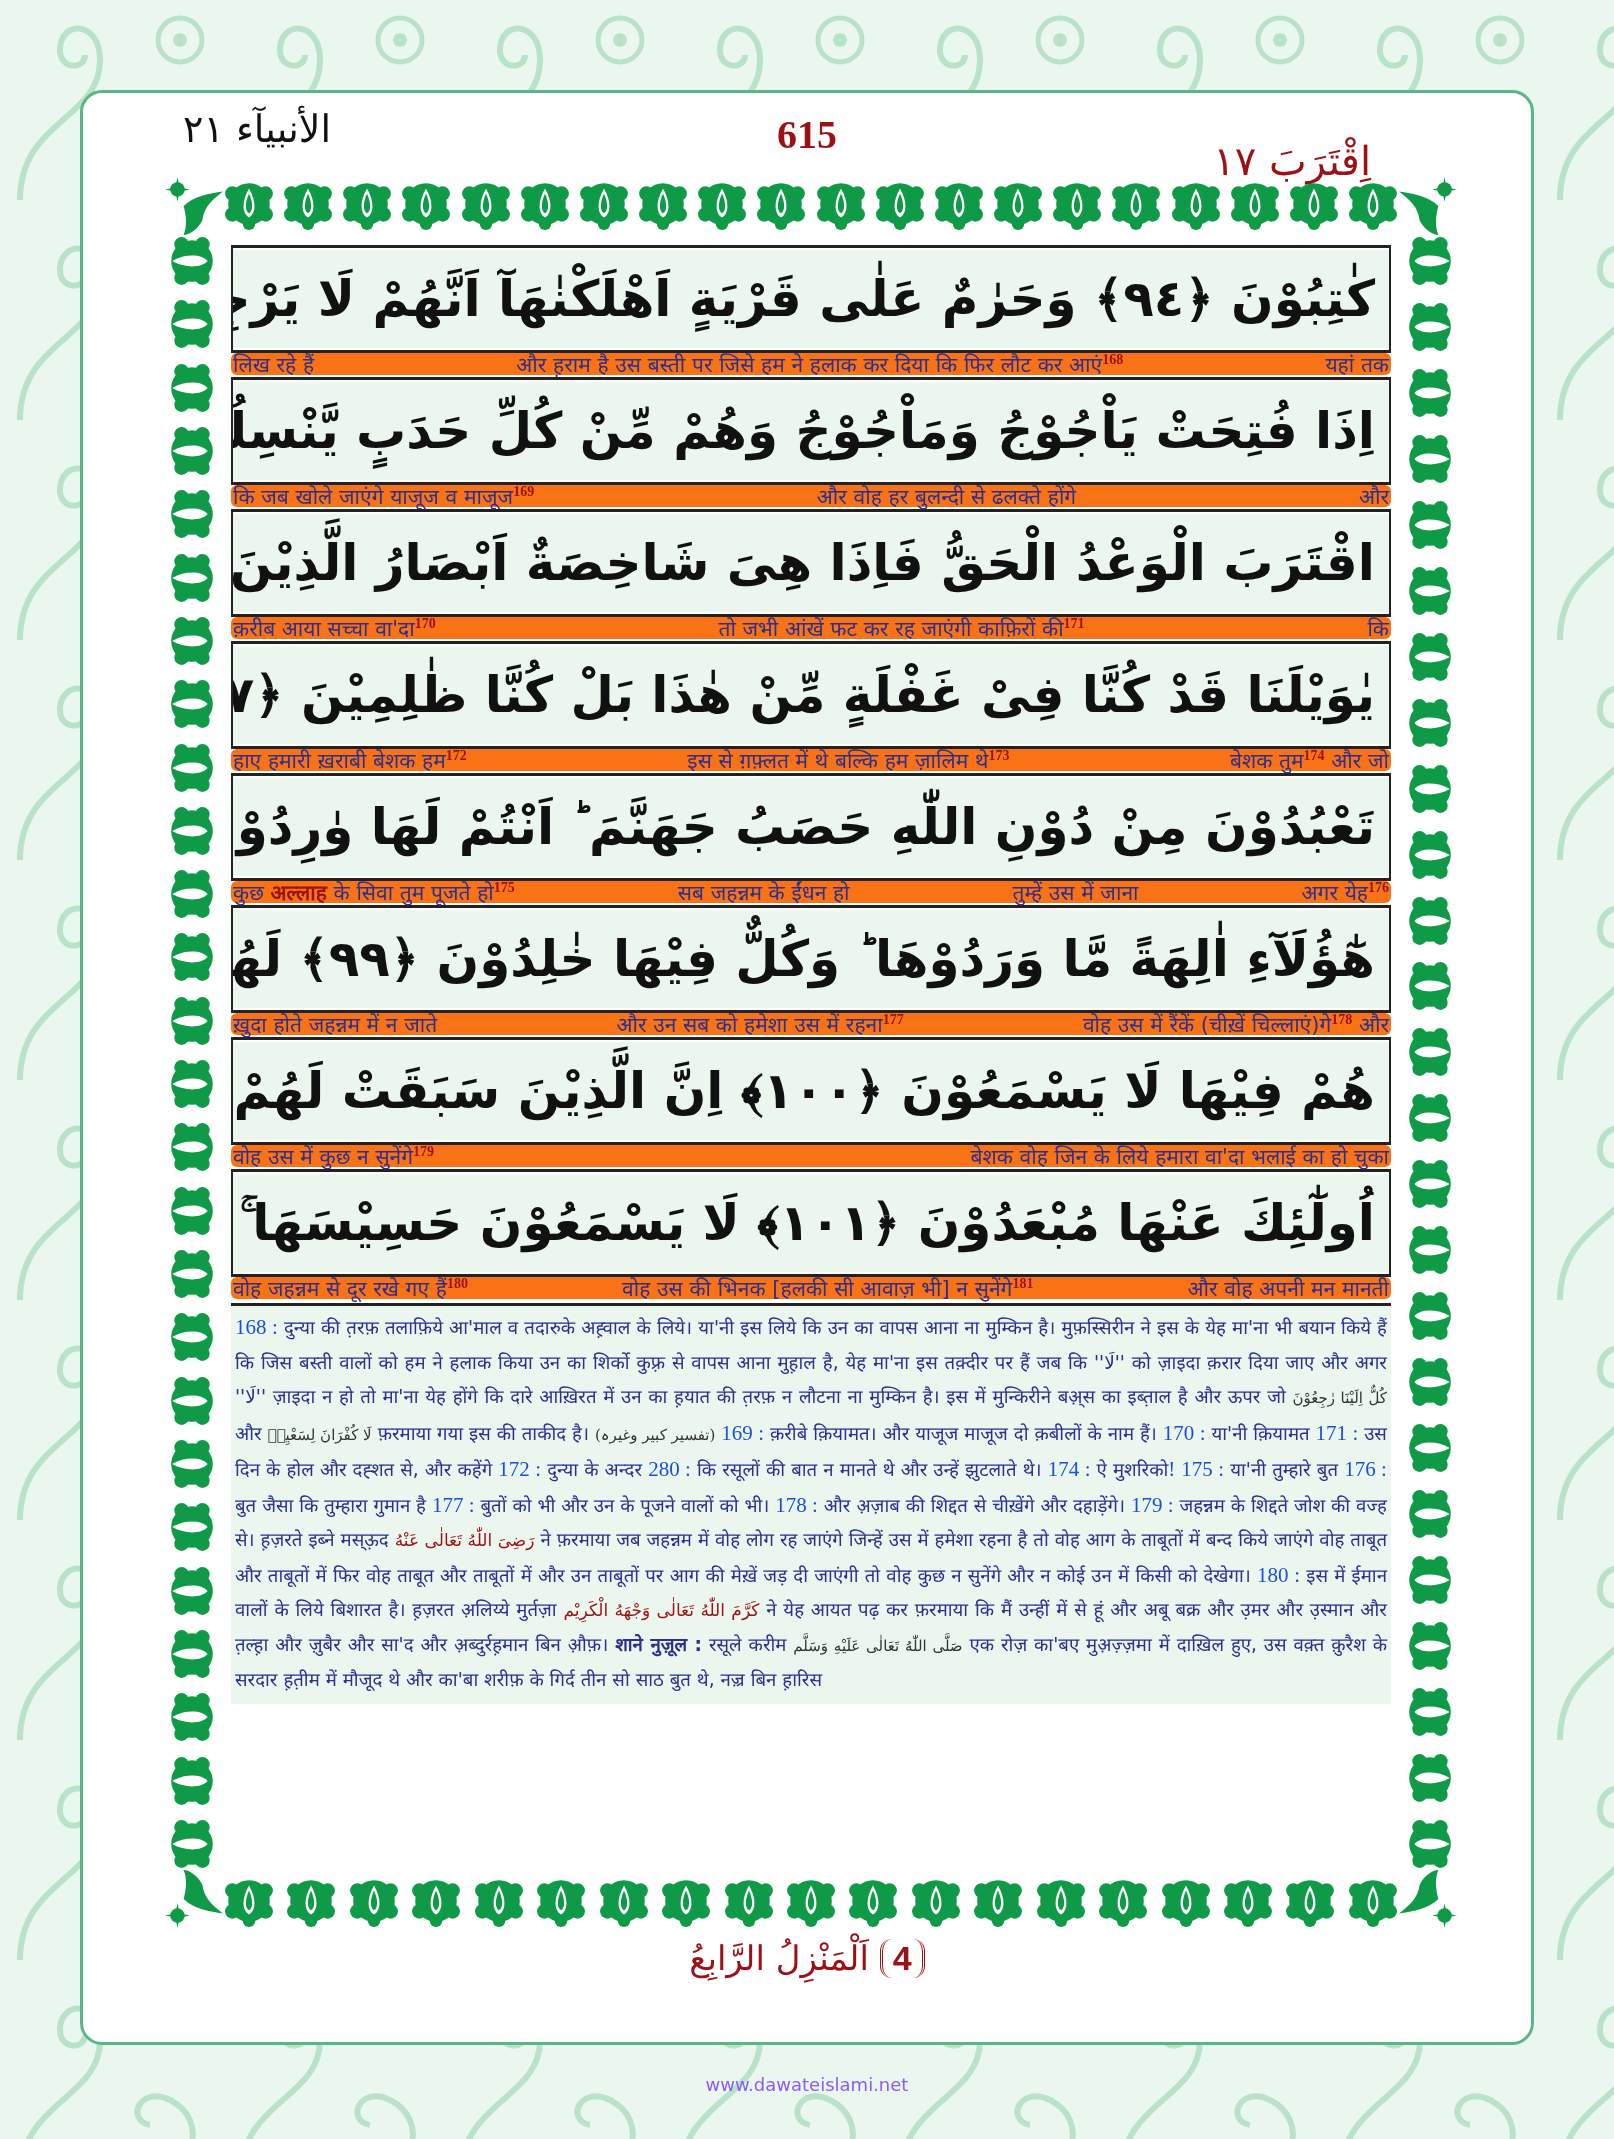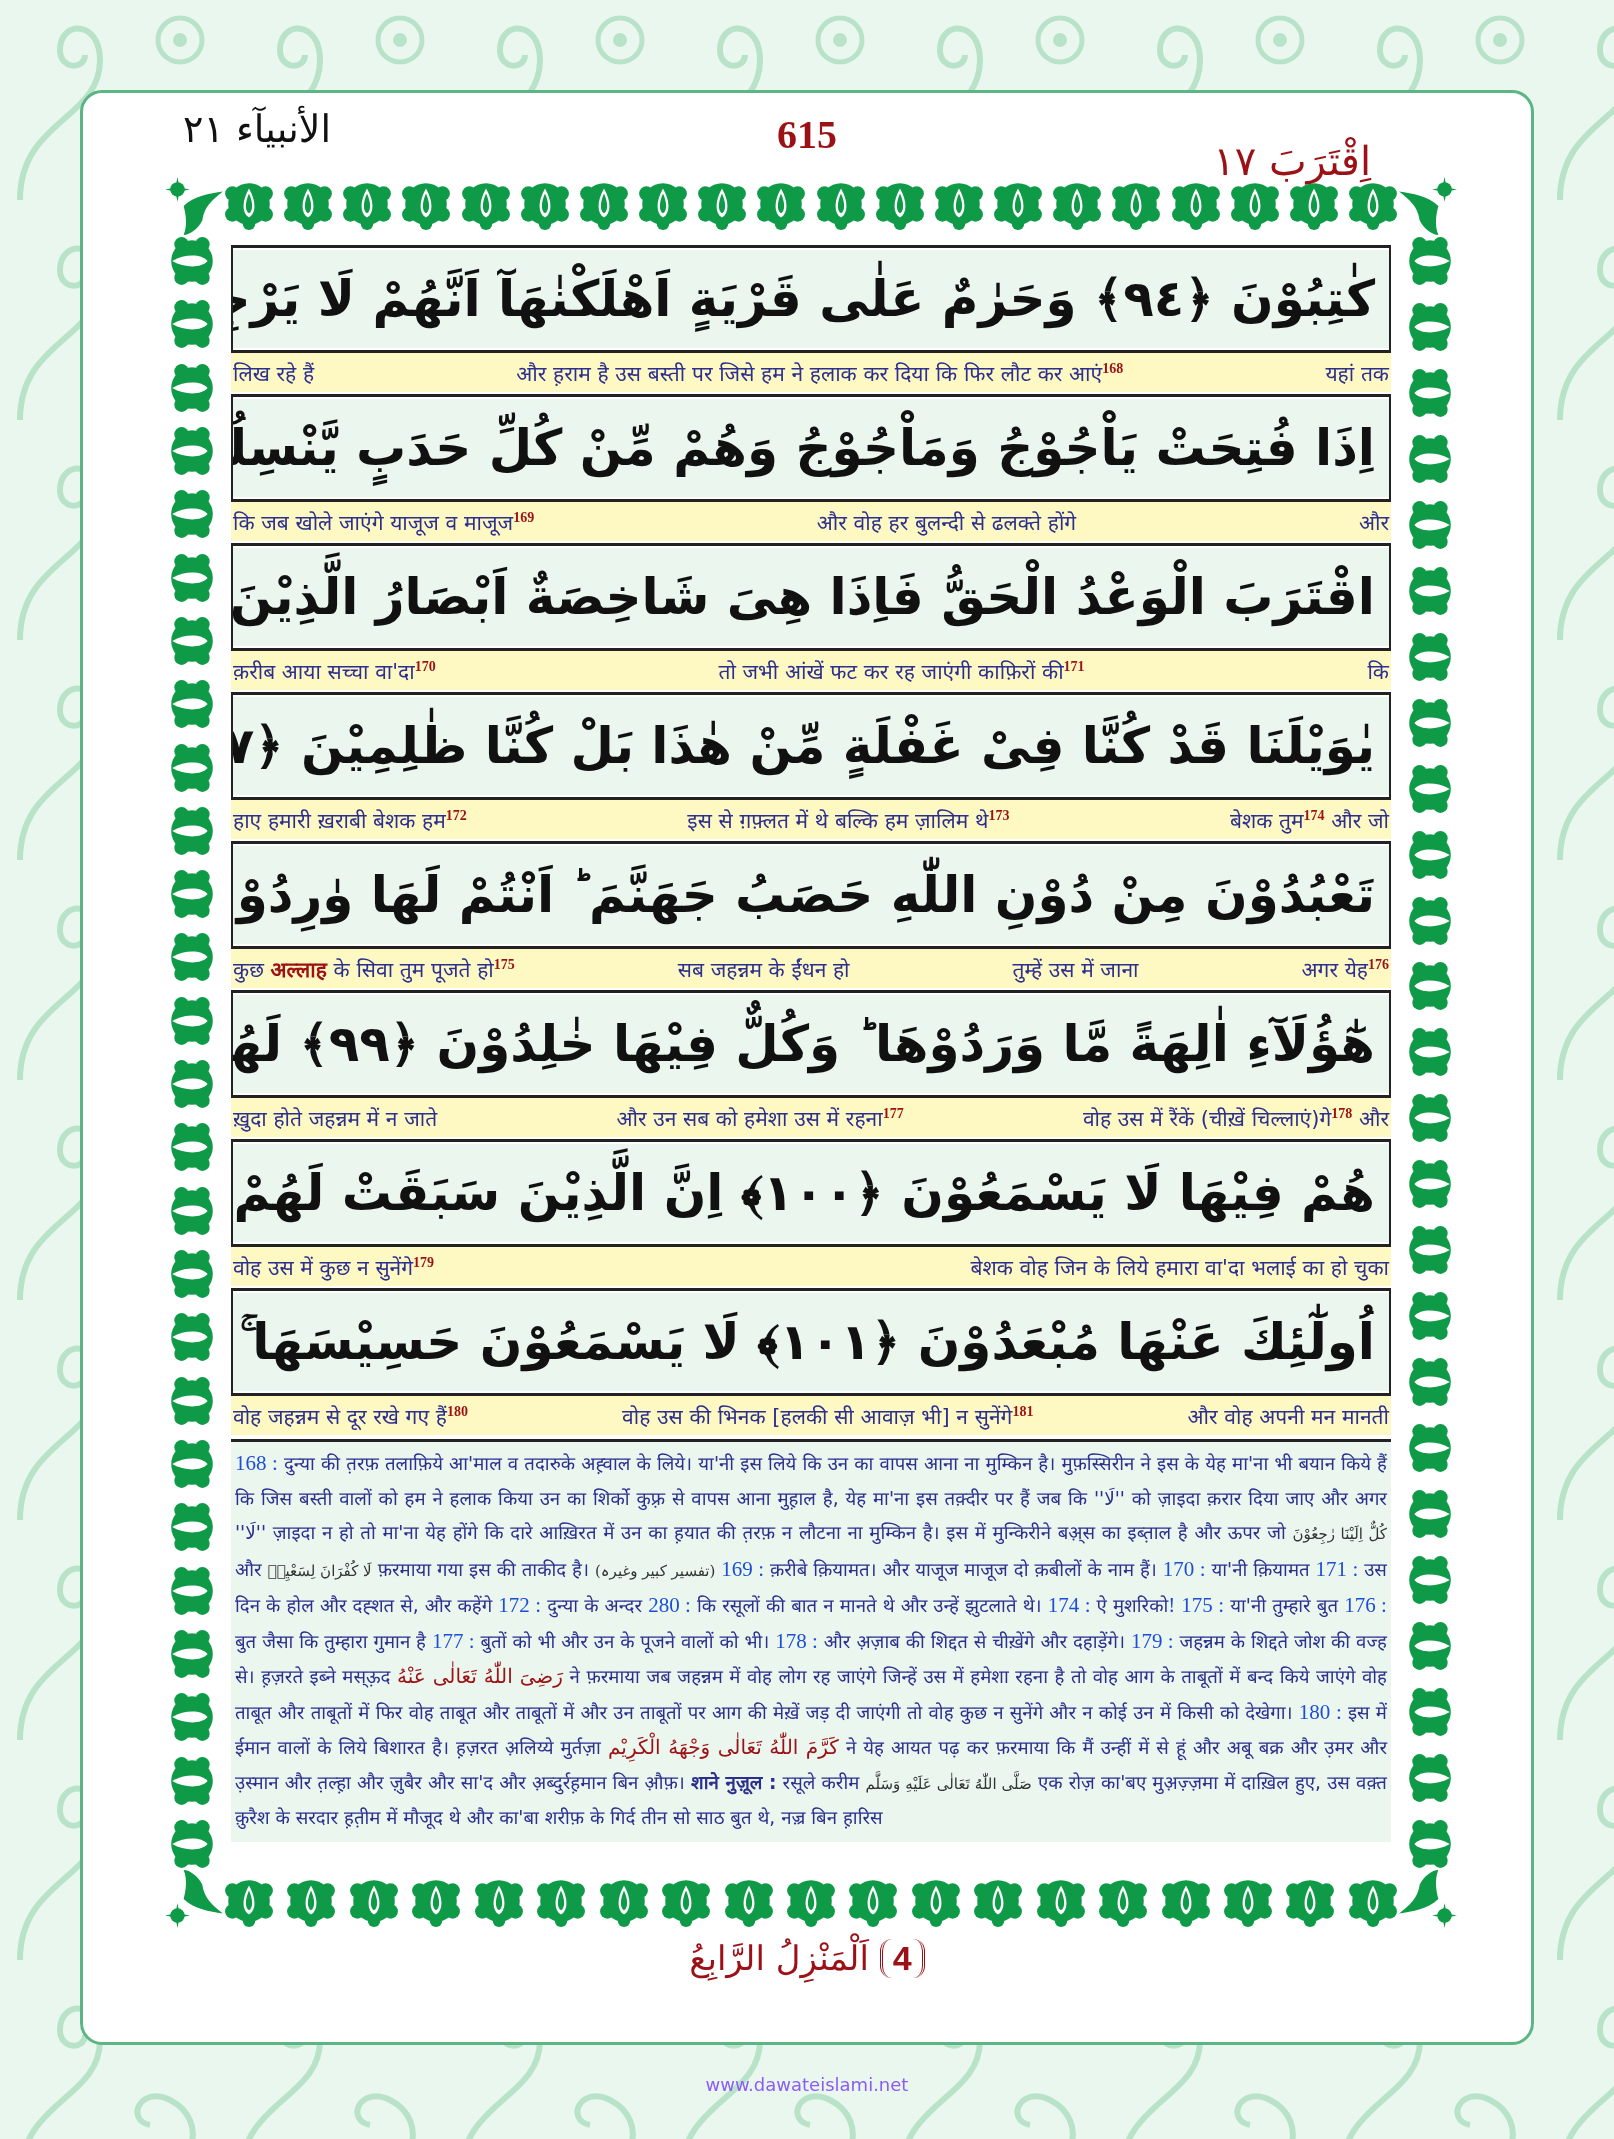--- a/index.html
+++ b/index.html
@@ -71,42 +71,43 @@
     border-left-width: 2px; border-right-width: 2px;
     box-shadow: inset 0 2px 0 #fff, inset 0 -2px 0 #fff;
     direction: rtl;
     display: flex; align-items: center; justify-content: space-between;
     padding: 0 14px;
     font-family: "DejaVu Sans", sans-serif;
     font-size: 50px; font-weight: bold; color: #111;
     white-space: nowrap; overflow: hidden;
   }
   .trans-line {
-    height: 39px;
-    background: #fef9c3;
+    height: 22px;
+    background: #f97316;
     display: flex; justify-content: space-between; align-items: center;
     padding: 0 2px;
     font-family: "DejaVu Sans", sans-serif; font-size: 21px; color: #2b2f8e;
     white-space: nowrap;
+    border-radius: 6px;
   }
   .trans-line sup, .note sup { color: #9b1116; font-family: "Liberation Serif", serif; font-weight: bold; font-size: 14px; }
   .allah { color: #9b1116; font-weight: bold; }
   .gap { height: 2px; }
 
   .notes {
     margin-top: 4px;
     border-top: 3px solid #222;
     background: #eaf6ee;
     padding: 4px 4px 6px;
     font-family: "DejaVu Sans", sans-serif; font-size: 18.6px; line-height: 34.5px;
     color: #2b2f8e; text-align: justify;
   }
   .note-num { color: #1d4ed8; font-weight: normal; font-family: "Liberation Serif", serif; font-size: 21px; }
   .arabic-inline { font-family: "DejaVu Serif", serif; font-size: 15px; color: #333; }
-  .arabic-red { font-family: "DejaVu Serif", serif; font-size: 20px; color: #9b1116; }
+  .arabic-red { font-family: "DejaVu Serif", serif; font-size: 17px; color: #9b1116; }
   .bold-blue { font-weight: bold; }
 
   .manzil {
     position: absolute; left: 0; right: 0; top: 1845px; text-align: center;
     font-family: "DejaVu Serif", serif; font-size: 34px; color: #9b1116;
   }
   .manzil .num {
     display: inline-block; padding: 0 10px;
     border-left: 3px double #9b1116; border-right: 3px double #9b1116;
     border-radius: 12px; font-family: "Liberation Sans", sans-serif; font-weight: bold;

